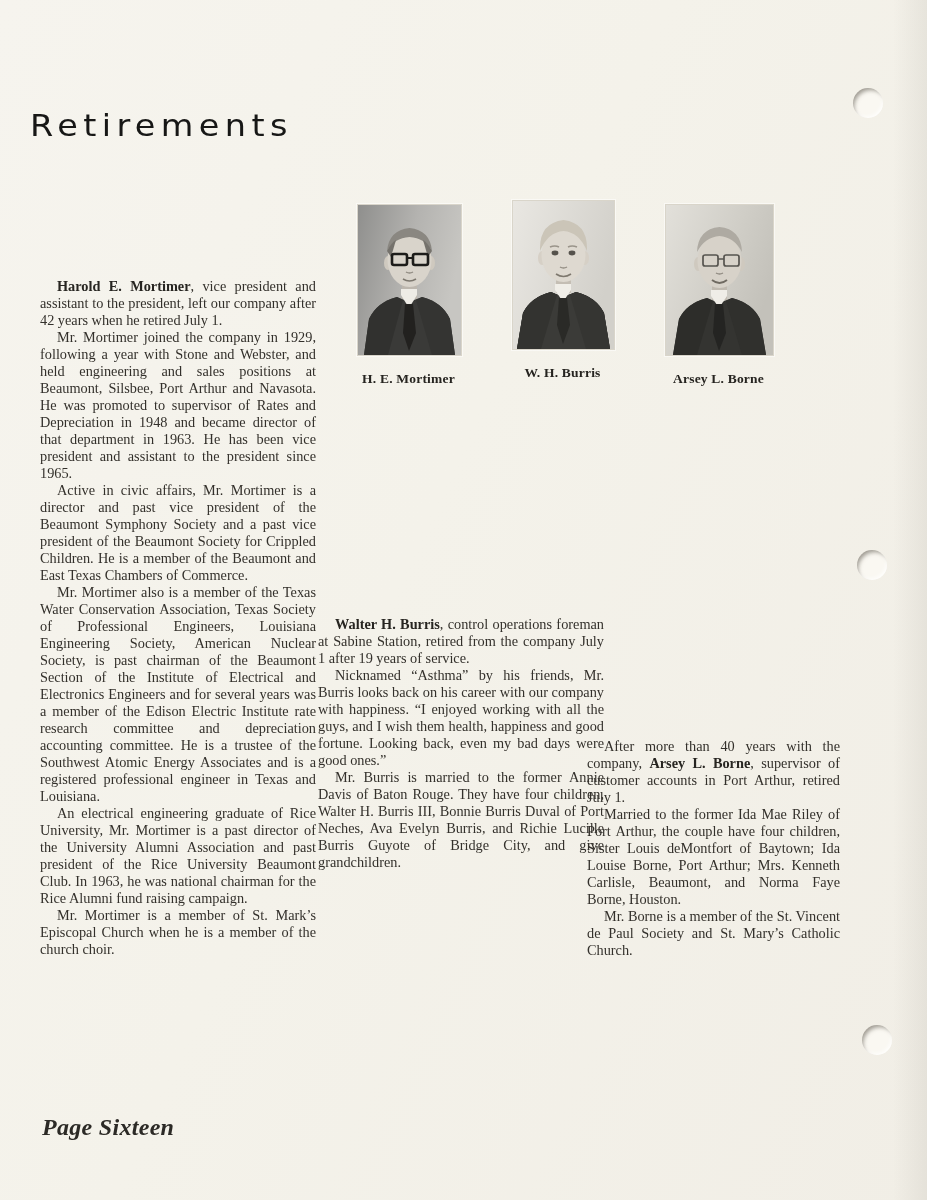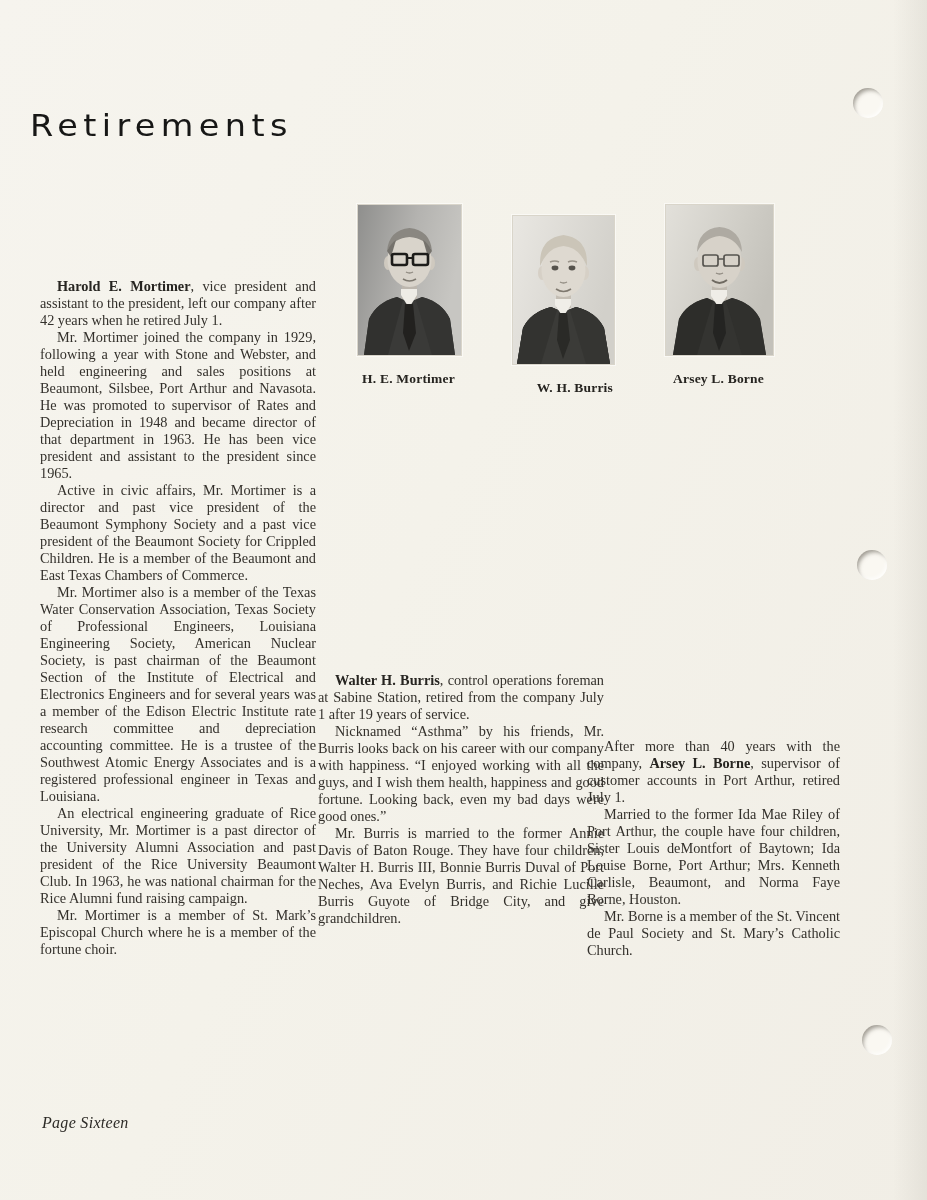--- a/index.html
+++ b/index.html
@@ -24,38 +24,38 @@
   }
 
   
   .photo-fig { position: absolute; margin: 0; text-align: center; }
   .photo-fig svg { display: block; border: 1px solid #d9d5ca; box-shadow: 0 0 0 1px rgba(255,255,255,0.5); }
   .photo-cap {
     margin-top: 15px; font-weight: bold; font-size: 13.5px; color: #262420;
     letter-spacing: 0.2px; white-space: nowrap;
   }
   #fig-mortimer { left: 357px; top: 204px; width: 103px; text-align: center; }
-  #fig-burris   { left: 512px; top: 215px; width: 101px; text-align: right; }
+  #fig-burris   { left: 512px; top: 200px; width: 101px; }
   #fig-borne    { left: 665px; top: 204px; width: 107px; }
 
   
   .col {
     position: absolute; font-size: 14.3px; line-height: 17px;
     text-align: justify; color: #33302b;
   }
   .col p { margin: 0; text-indent: 17px; }
   .lead-name { font-weight: bold; color: #272521; }
   #col-mortimer { left: 40px;  top: 278px; width: 276px; }
-  #col-burris   { left: 318px; top: 672px; width: 286px; }
+  #col-burris   { left: 318px; top: 616px; width: 286px; }
   #col-borne    { left: 587px; top: 738px; width: 253px; }
 
   
   .page-footer {
     position: absolute; left: 42px; top: 1114px;
-    font-style: italic; font-weight: 400; font-size: 16px; color: #2c2a26;
+    font-style: italic; font-weight: 700; font-size: 24px; color: #2c2a26;
     letter-spacing: 0.3px;
   }
 
   
   .punch-hole {
     position: absolute; width: 30px; height: 30px; border-radius: 50%;
     background: radial-gradient(circle at 62% 66%, #faf8f2 55%, #f0ede5 100%);
     box-shadow:
       inset 3px 4px 4px -2px rgba(105,100,90,0.62),
       inset -2px -3px 4px -2px rgba(255,255,255,0.95);
@@ -162,21 +162,21 @@
     </svg>
     <figcaption class="photo-cap">Arsey L. Borne</figcaption>
   </figure>
 
   <div class="col" id="col-mortimer">
     <p><span class="lead-name">Harold E. Mortimer</span><span>, vice president and assistant to the president, left our company after 42 years when he retired July 1.</span></p>
     <p>Mr. Mortimer joined the company in 1929, following a year with Stone and Webster, and held engineering and sales positions at Beaumont, Silsbee, Port Arthur and Navasota. He was promoted to supervisor of Rates and Depreciation in 1948 and became director of that department in 1963. He has been vice president and assistant to the president since 1965.</p>
     <p>Active in civic affairs, Mr. Mortimer is a director and past vice president of the Beaumont Symphony Society and a past vice president of the Beaumont Society for Crippled Children. He is a member of the Beaumont and East Texas Chambers of Commerce.</p>
     <p>Mr. Mortimer also is a member of the Texas Water Conservation Association, Texas Society of Professional Engineers, Louisiana Engineering Society, American Nuclear Society, is past chairman of the Beaumont Section of the Institute of Electrical and Electronics Engineers and for several years was a member of the Edison Electric Institute rate research committee and depreciation accounting committee. He is a trustee of the Southwest Atomic Energy Associates and is a registered professional engineer in Texas and Louisiana.</p>
     <p>An electrical engineering graduate of Rice University, Mr. Mortimer is a past director of the University Alumni Association and past president of the Rice University Beaumont Club. In 1963, he was national chairman for the Rice Alumni fund raising campaign.</p>
-    <p>Mr. Mortimer is a member of St. Mark’s Episcopal Church where he is a member of the fortune choir.</p>
+    <p>Mr. Mortimer is a member of St. Mark’s Episcopal Church when he is a member of the church choir.</p>
   </div>
 
   <div class="col" id="col-burris">
     <p><span class="lead-name">Walter H. Burris</span><span>, control operations foreman at Sabine Station, retired from the company July 1 after 19 years of service.</span></p>
     <p>Nicknamed “Asthma” by his friends, Mr. Burris looks back on his career with our company with happiness. “I enjoyed working with all the guys, and I wish them health, happiness and good fortune. Looking back, even my bad days were good ones.”</p>
     <p>Mr. Burris is married to the former Annie Davis of Baton Rouge. They have four children, Walter H. Burris III, Bonnie Burris Duval of Port Neches, Ava Evelyn Burris, and Richie Lucille Burris Guyote of Bridge City, and give grandchildren.</p>
   </div>
 
   <div class="col" id="col-borne">
     <p><span>After more than 40 years with the company, </span><span class="lead-name">Arsey L. Borne</span><span>, supervisor of customer accounts in Port Arthur, retired July 1.</span></p>

